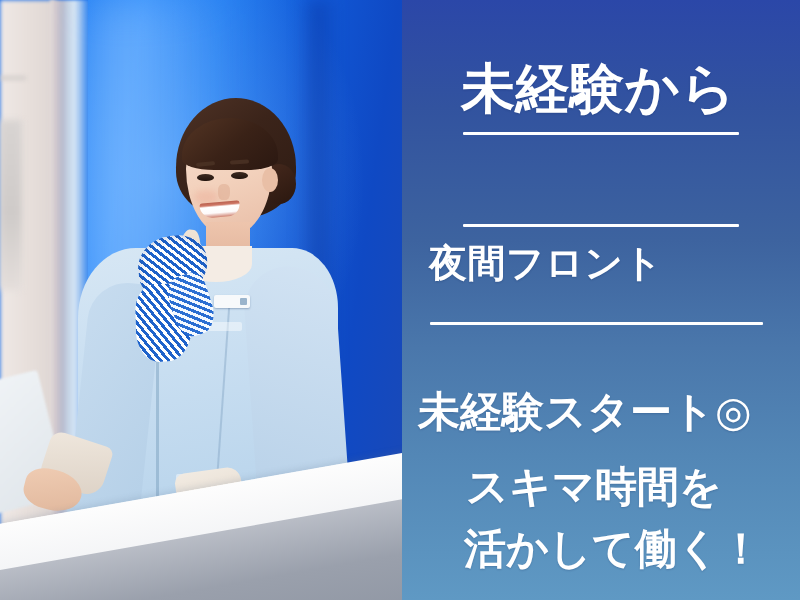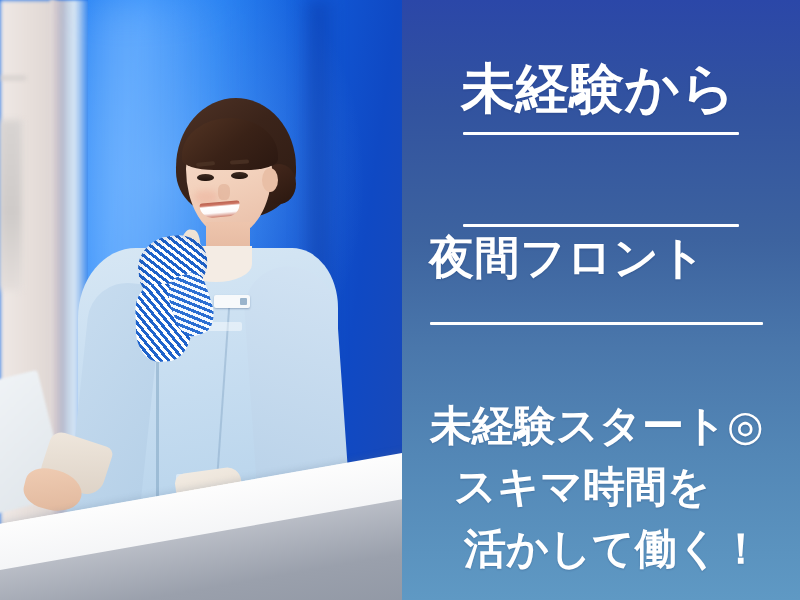--- a/index.html
+++ b/index.html
@@ -360,21 +360,21 @@
     position: absolute;
     color: #ffffff;
     font-weight: 700;
     letter-spacing: .01em;
     white-space: nowrap;
     text-shadow: 0 1px 2px rgba(10,30,80,.22);
     font-family: "Liberation Serif", "DejaVu Serif", serif;
   }
   .hl-1 { left: 59px; top: 62px;  font-size: 54px; line-height: 1; }
   .hl-2 { left: 59px; top: 154px; font-size: 54px; line-height: 1; }
-  .hl-3 { left: 27px; top: 236px; font-size: 45px; line-height: 1; }
+  .hl-3 { left: 27px; top: 244px; font-size: 38px; line-height: 1; }
 
   .rule {
     position: absolute;
     height: 3px;
     background: #ffffff;
     border-radius: 1px;
   }
   .rule-1 { left: 61px; top: 132px; width: 276px; }
   .rule-2 { left: 61px; top: 224px; width: 276px; }
   .rule-3 { left: 28px; top: 322px; width: 333px; }
@@ -382,22 +382,22 @@
   .sub {
     position: absolute;
     color: #ffffff;
     font-weight: 700;
     white-space: nowrap;
     text-shadow: 0 1px 2px rgba(10,30,80,.20);
     font-family: "Liberation Serif", "DejaVu Serif", serif;
     font-size: 42px;
     line-height: 1;
   }
-  .sub-1 { left: 16px;  top: 405px; margin-left: 12px; }
-  .sub-2 { left: 52px;  top: 466px; }
+  .sub-1 { left: 16px;  top: 391px; }
+  .sub-2 { left: 64px;  top: 466px; }
   .sub-3 { left: 39px;  top: 528px; margin-left: 23px; }
 </style>
 </head>
 <body>
 
 <div id="banner">
 
   <div class="photo">
 
     <div class="wall-left"></div>

